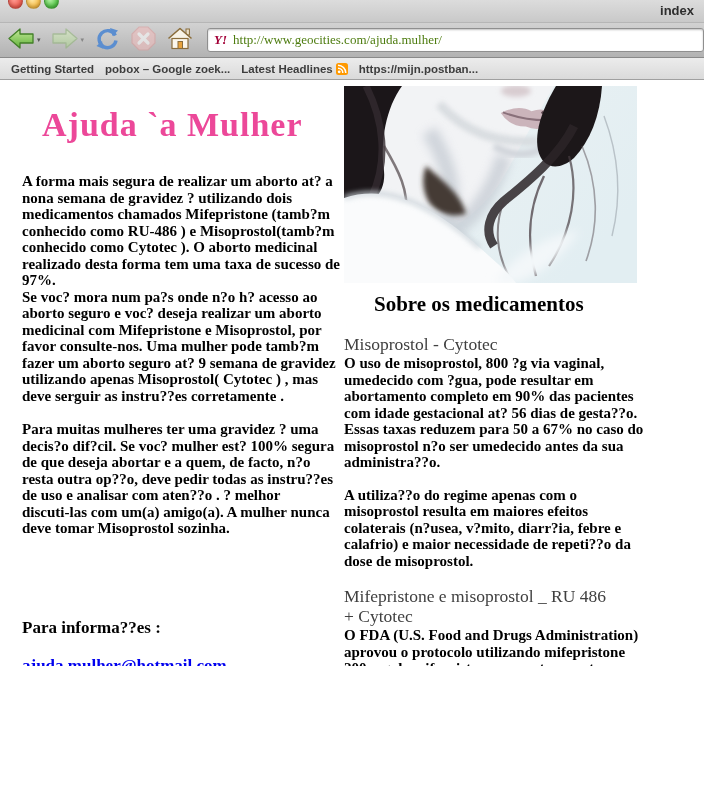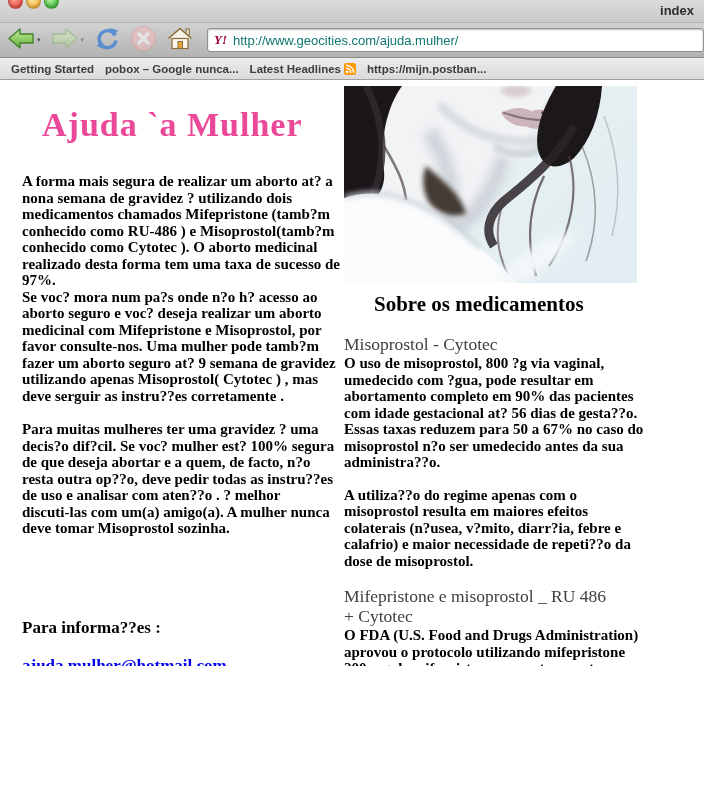--- a/index.html
+++ b/index.html
@@ -19,22 +19,22 @@
   
   .toolbar{height:34px;background:linear-gradient(#d2d2d2,#b2b2b2);
            border-bottom:1px solid #8a8a8a;display:flex;align-items:center;padding:0 0 0 6px;}
   .navbtn{display:flex;align-items:center;margin-right:9px;cursor:pointer;}
   .navbtn.disabled{opacity:.55;}
   .caret{font-size:7px;color:#555;margin-left:1px;}
   .urlbar{flex:1;height:22px;background:#fff;border:1px solid #8f8f8f;border-radius:3px;
           display:flex;align-items:center;padding:0 4px;margin-left:4px;box-shadow:inset 0 1px 2px rgba(0,0,0,.25);}
   .favicon{font-family:"Liberation Serif",serif;font-style:italic;font-weight:bold;
            color:#a30037;font-size:13px;margin:0 4px 0 2px;}
-  .urlinput{border:none;outline:none;flex:1;font-size:13px;color:#0f766e;
-            font-family:Liberation Sans, sans-serif;background:transparent;}
+  .urlinput{border:none;outline:none;flex:1;font-size:13px;color:#4d7c0f;
+            font-family:Liberation Serif, serif;background:transparent;}
 
   
   .bookmarksbar{height:21px;background:linear-gradient(#ececec,#dadada);
                 border-bottom:1px solid #a0a0a0;display:flex;align-items:center;
                 font-size:11.5px;font-weight:bold;color:#3d3d3d;}
   .bmk{margin-left:11px;display:flex;align-items:flex-start;cursor:pointer;white-space:nowrap;}
   .bmk svg{margin-left:3px;}
 
   
   .page{position:relative;height:716px;background:#fff;font-family:"Liberation Serif",serif;}
@@ -134,21 +134,21 @@
       <span class="favicon">Y!</span>
       <input class="urlinput" readonly="" value="http://www.geocities.com/ajuda.mulher/" style="">
     </div>
   </div>
 
   <div class="bookmarksbar">
     <span class="bmk">
       <span>Getting Started</span>
     </span>
     <span class="bmk">
-      <span>pobox – Google nunca...</span>
+      <span>pobox – Google zoek...</span>
     </span>
     <span class="bmk">
       <span>Latest Headlines</span>
       <svg width="12" height="12" viewBox="0 0 12 12">
         <rect width="12" height="12" rx="2.5" fill="#f90"></rect>
         <circle cx="3.2" cy="8.8" r="1.4" fill="#fff"></circle>
         <path d="M2 5.2 A4.8 4.8 0 0 1 6.8 10" fill="none" stroke="#fff" stroke-width="1.5"></path>
         <path d="M2 2.2 A7.8 7.8 0 0 1 9.8 10" fill="none" stroke="#fff" stroke-width="1.5"></path>
       </svg>
     </span>

